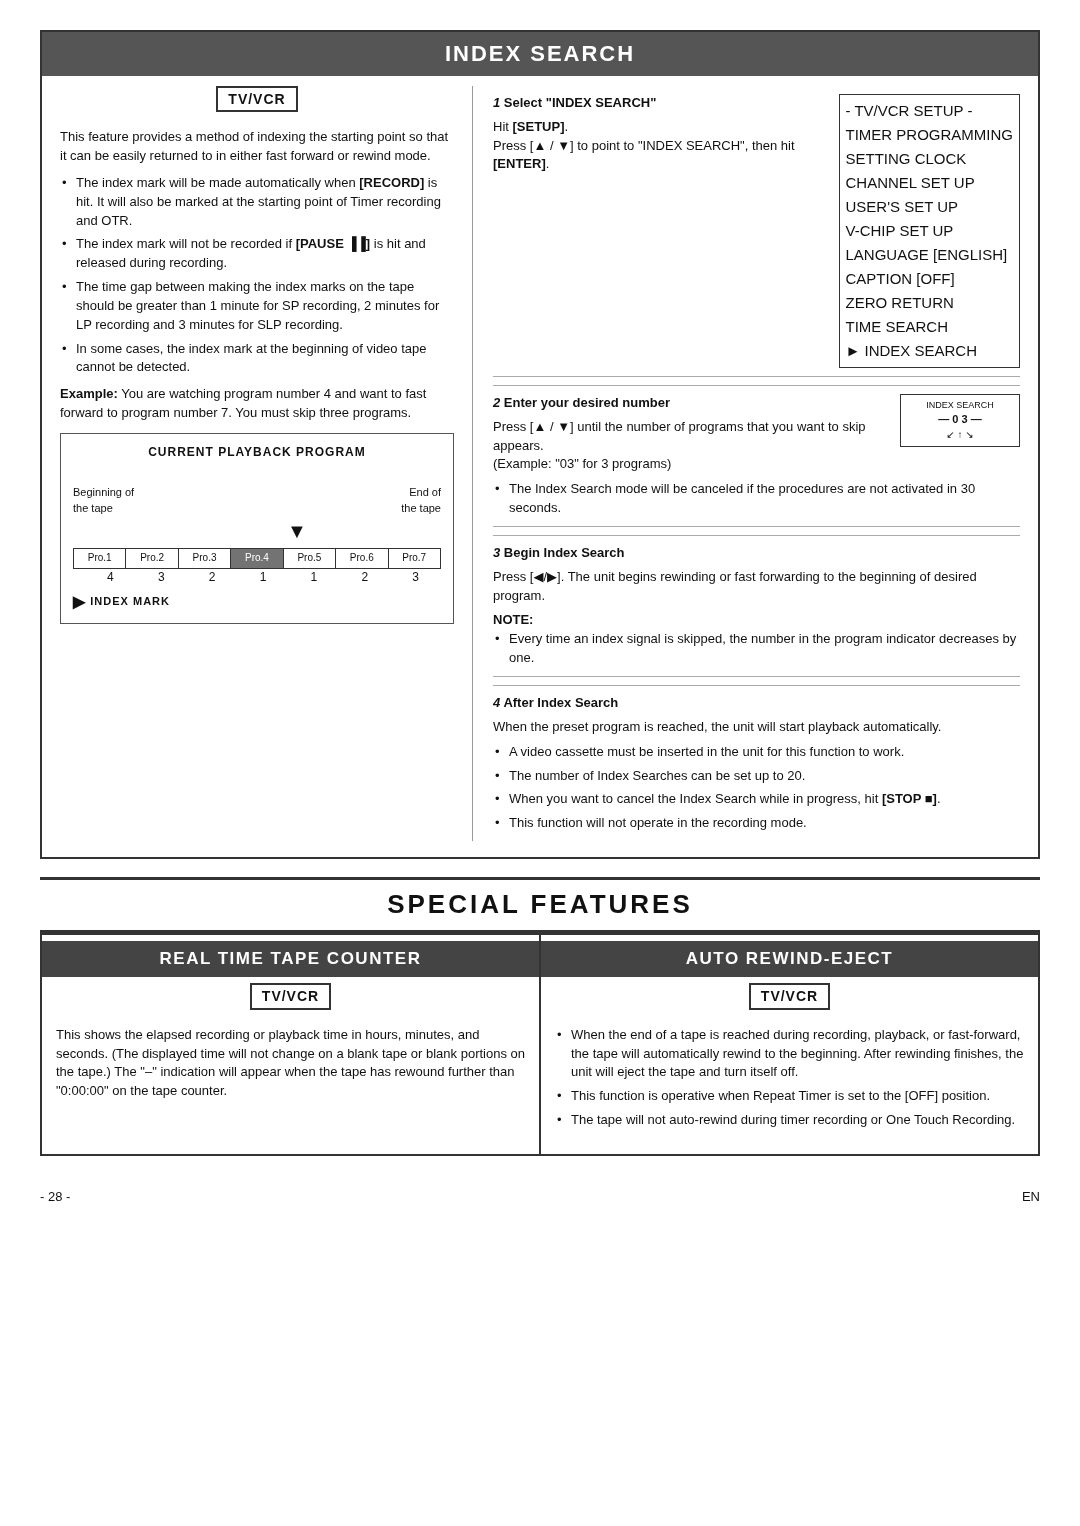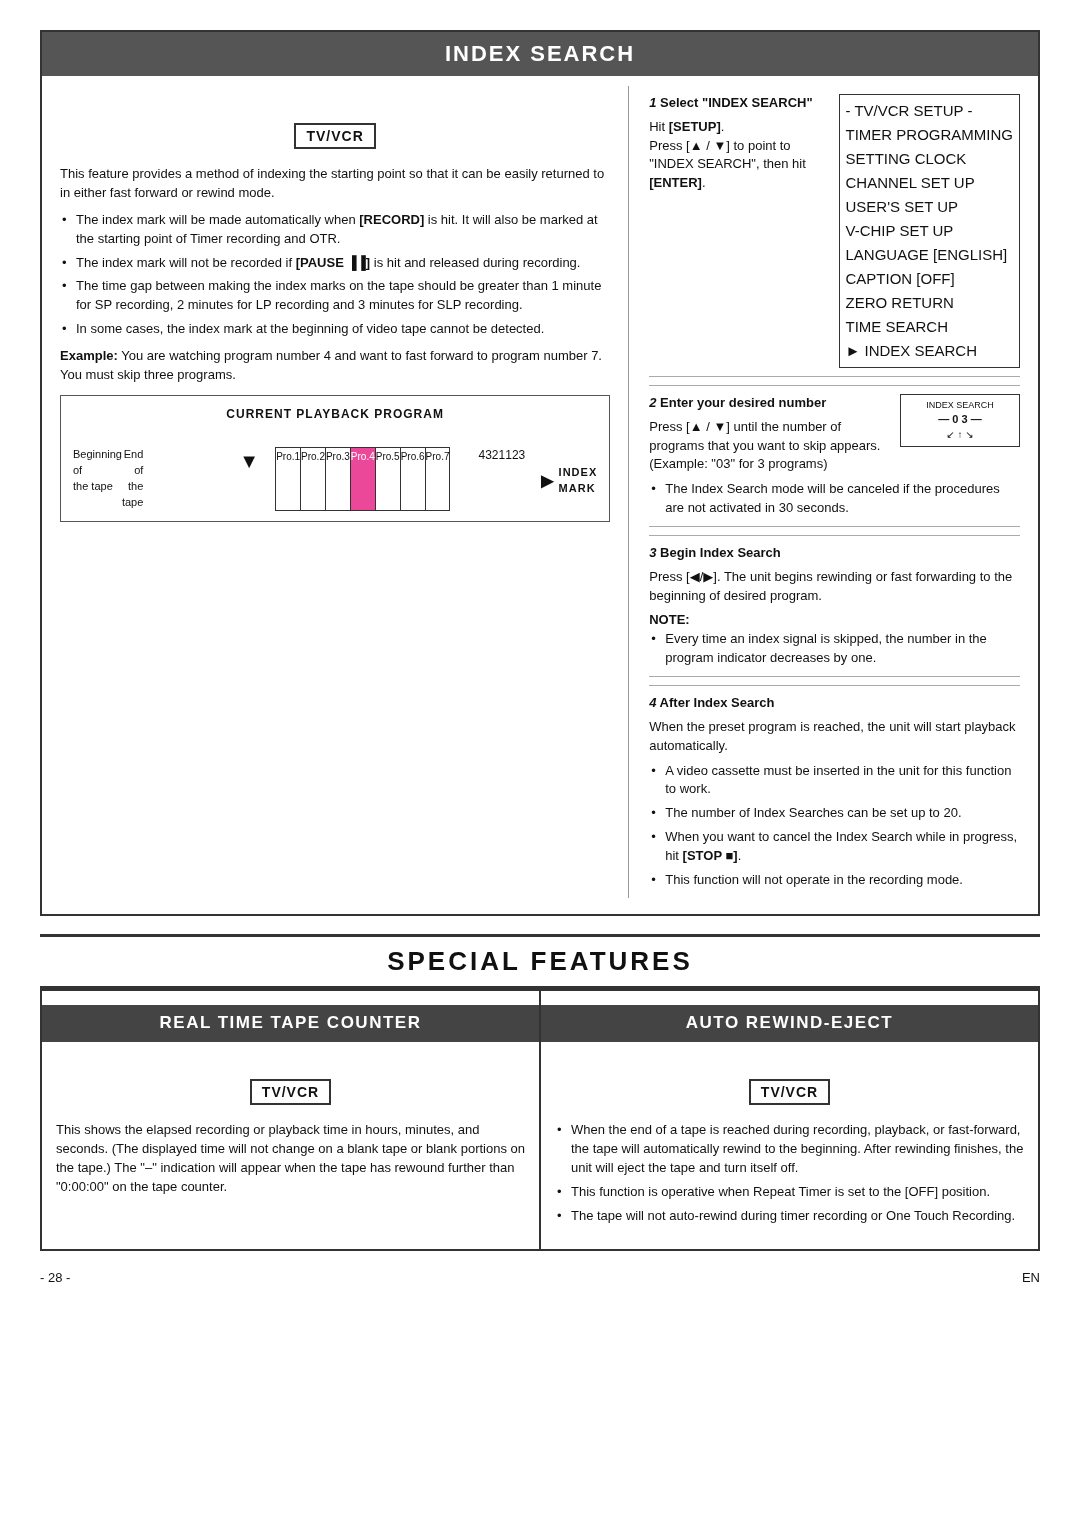--- a/index.html
+++ b/index.html
@@ -51,21 +51,20 @@
       border: 2.5px solid #333;
       font-size: 14px;
       font-weight: 900;
       padding: 1px 10px;
       margin-bottom: 8px;
       letter-spacing: 1px;
     }
     .tvvcr-wrap {
       text-align: center;
       margin-bottom: 8px;
-      margin-top: 37px;
     }
 
     .body-text {
       font-size: 13px;
       margin-bottom: 8px;
     }
     ul.bullet-list {
       list-style: none;
       padding-left: 0;
       margin-bottom: 8px;
@@ -91,22 +90,22 @@
     .example-box-title {
       text-align: center;
       font-weight: 700;
       font-size: 12px;
       letter-spacing: 1px;
       margin-bottom: 24px;
       text-transform: uppercase;
     }
     .tape-diagram {
       display: flex;
-      flex-direction: row;
-      gap: 16px;
+      flex-direction: column;
+      gap: 0;
     }
     .tape-labels-row {
       display: flex;
       justify-content: space-between;
       font-size: 11px;
     }
     .tape-arrow-row {
       display: flex;
       justify-content: center;
       margin-bottom: 2px;
@@ -118,21 +117,21 @@
     }
     .tape-prog {
       flex: 1;
       border-right: 1px solid #333;
       text-align: center;
       font-size: 10px;
       padding: 2px 0;
     }
     .tape-prog:last-child { border-right: none; text-align: center; }
     .tape-prog.highlighted {
-      background: #ec4899;
+      background: #737373;
       color: #fff;
     }
     .tape-numbers-row {
       display: flex;
       padding-left: 12px;
       gap: 0;
     }
     .tape-num {
       flex: 1;
       text-align: center;
@@ -215,21 +214,21 @@
     }
 
     .two-features-row {
       display: flex;
       gap: 0;
       border: 2px solid #333;
       margin-top: 0;
     }
     .feature-col {
       flex: 1;
-      padding: 14px 0 16px 0;
+      padding: 6px 0 16px 0;
     }
     .feature-col:first-child {
       border-right: 2px solid #333;
     }
     .feature-title-bar {
       background: #444;
       color: #fff;
       text-align: center;
       font-size: 17px;
       font-weight: 900;
@@ -240,21 +239,21 @@
     }
     .feature-body {
       padding: 0 14px;
       font-size: 13px;
     }
 
     
     .page-footer {
       display: flex;
       justify-content: space-between;
-      margin-top: 18px;
+      margin-top: 32px;
       font-size: 13px;
     }
 
     
     b { font-weight: 700; }
     i { font-style: italic; }
 
     .clearfix::after { content: ''; display: table; clear: both; }
 
     .right-col-inner {

